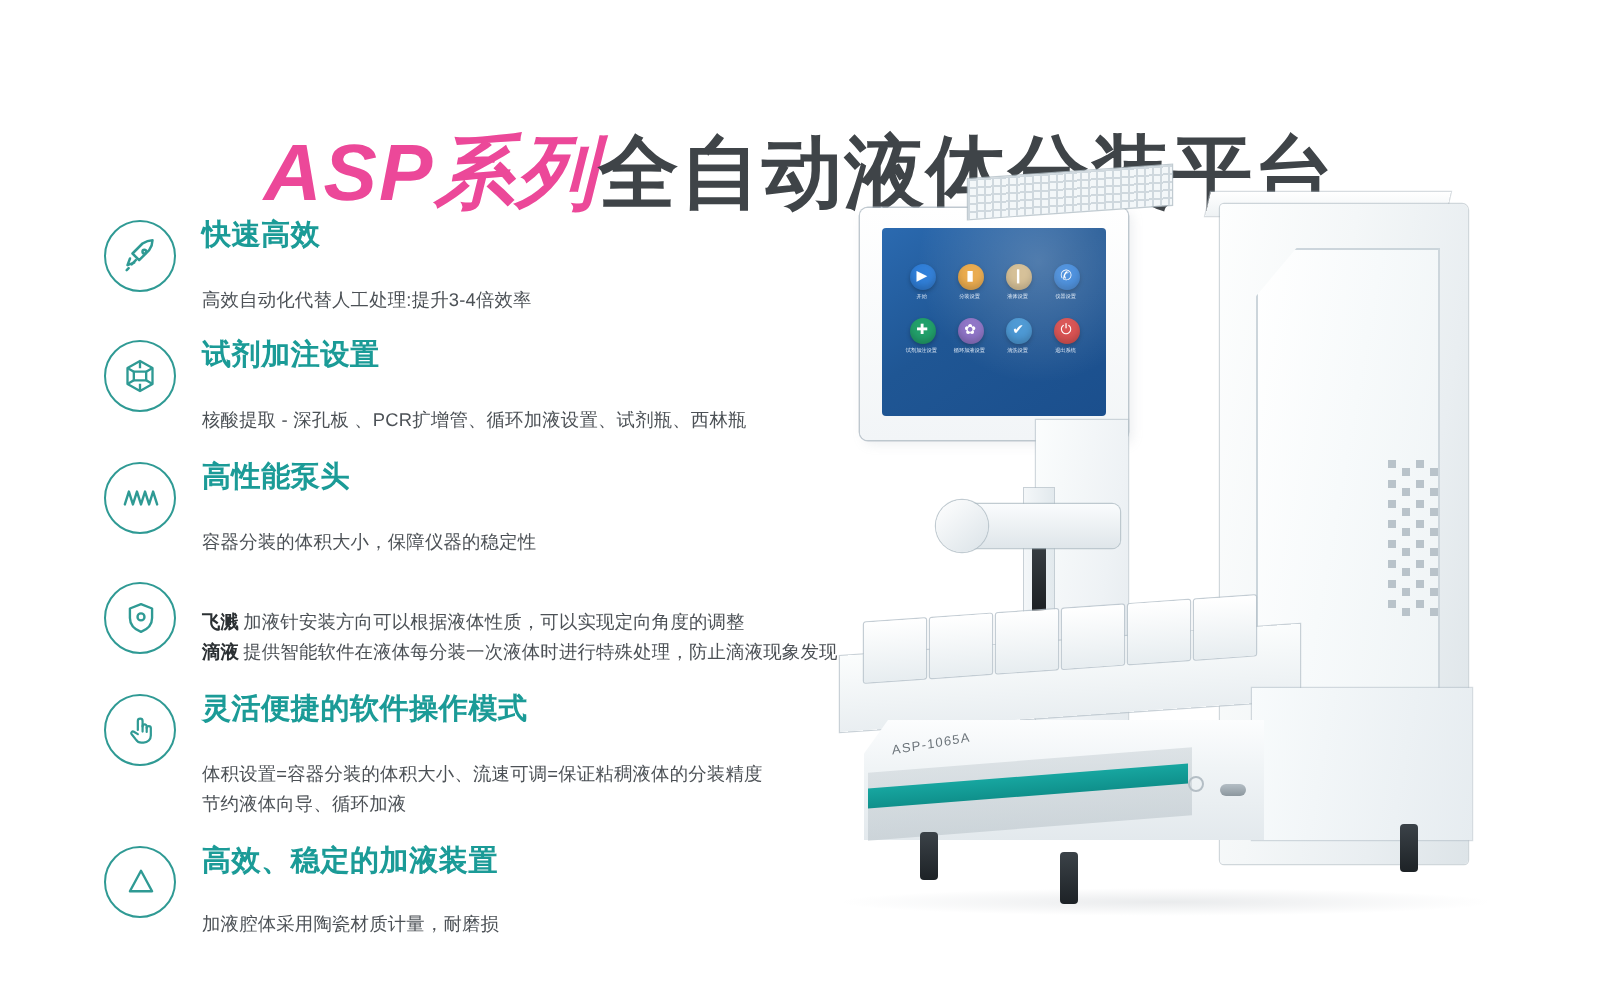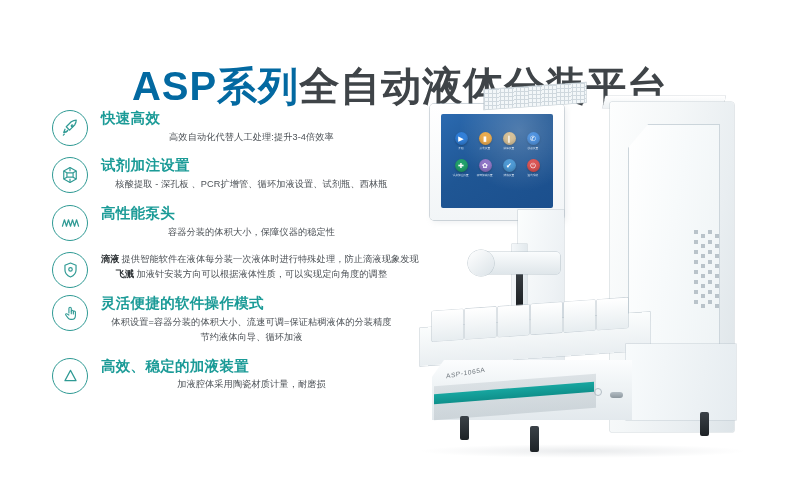--- a/index.html
+++ b/index.html
@@ -11,42 +11,42 @@
   }
   .page{position:relative;width:800px;height:493px;background:#fff;overflow:hidden;}
 
   
   .title{
     position:absolute;left:0;top:32px;width:800px;
     text-align:center;
     font-size:40px;font-weight:bold;letter-spacing:1px;
     white-space:nowrap;
   }
-  .title .accent{color:#0369a1;}
+  .title .accent{color:#ec4899;font-style:italic;}
   .title .main{color:#3f4448;}
 
   
   .features{position:absolute;left:52px;top:108px;width:350px;}
   .feature{position:relative;margin-bottom:11px;}
   .feature .ico{
     position:absolute;left:0;top:2px;
     width:36px;height:36px;border-radius:50%;
     border:1.3px solid #2f9a94;
     display:flex;align-items:center;justify-content:center;
     box-sizing:border-box;
   }
   .feature .ico svg{display:block;}
   .feature .body{margin-left:49px;padding-top:1px;}
   .f-title{
     color:#1b9b97;font-size:14.5px;font-weight:bold;
     line-height:1.35;letter-spacing:.3px;
   }
   .f-desc{
     color:#4c5156;font-size:9.2px;line-height:1.62;
-    letter-spacing:.1px;margin-top:1px;text-align:center;
+    letter-spacing:.1px;margin-top:14px;
   }
   .f-desc .lbl{font-weight:bold;color:#2b3033;margin-right:2px;}
   .f-desc div{white-space:nowrap;}
 
   
   .machine{position:absolute;left:398px;top:92px;width:400px;height:400px;}
 
   .m-shadow{
     position:absolute;left:20px;top:352px;width:330px;height:14px;
     background:radial-gradient(ellipse at 50% 50%, rgba(120,130,140,.16), rgba(255,255,255,0) 70%);
@@ -271,22 +271,22 @@
 
     <div class="feature">
       <div class="ico">
         <svg width="19" height="20" viewBox="0 0 24 24" fill="none" stroke="#2f9a94" stroke-width="1.5" stroke-linejoin="round">
           <path d="M12 3.2 19 6v6c0 4.2-3 7.2-7 8.8C8 19.2 5 16.2 5 12V6z"></path>
           <circle cx="12" cy="11.3" r="2.2"></circle>
         </svg>
       </div>
       <div class="body">
         <div class="f-desc">
+          <div><span class="lbl">飞溅</span><span>加液针安装方向可以根据液体性质，可以实现定向角度的调整</span></div>
           <div><span class="lbl">滴液</span><span>提供智能软件在液体每分装一次液体时进行特殊处理，防止滴液现象发现</span></div>
-          <div><span class="lbl">飞溅</span><span>加液针安装方向可以根据液体性质，可以实现定向角度的调整</span></div>
         </div>
       </div>
     </div>
 
     <div class="feature">
       <div class="ico">
         <svg width="19" height="20" viewBox="0 0 24 24" fill="none" stroke="#2f9a94" stroke-width="1.4" stroke-linecap="round" stroke-linejoin="round">
           <path d="M10 12V6.3a1.5 1.5 0 0 1 3 0V13"></path>
           <path d="M13 9.8a1.3 1.3 0 0 1 2.6 0v3.4"></path>
           <path d="M15.6 10.8a1.3 1.3 0 0 1 2.6 0v4.6c0 2.6-1.9 4.6-4.6 4.6h-1.4c-1.6 0-2.6-.7-3.4-1.9L6 14.5c-.6-.9.5-2 1.5-1.4L10 14.6"></path>

